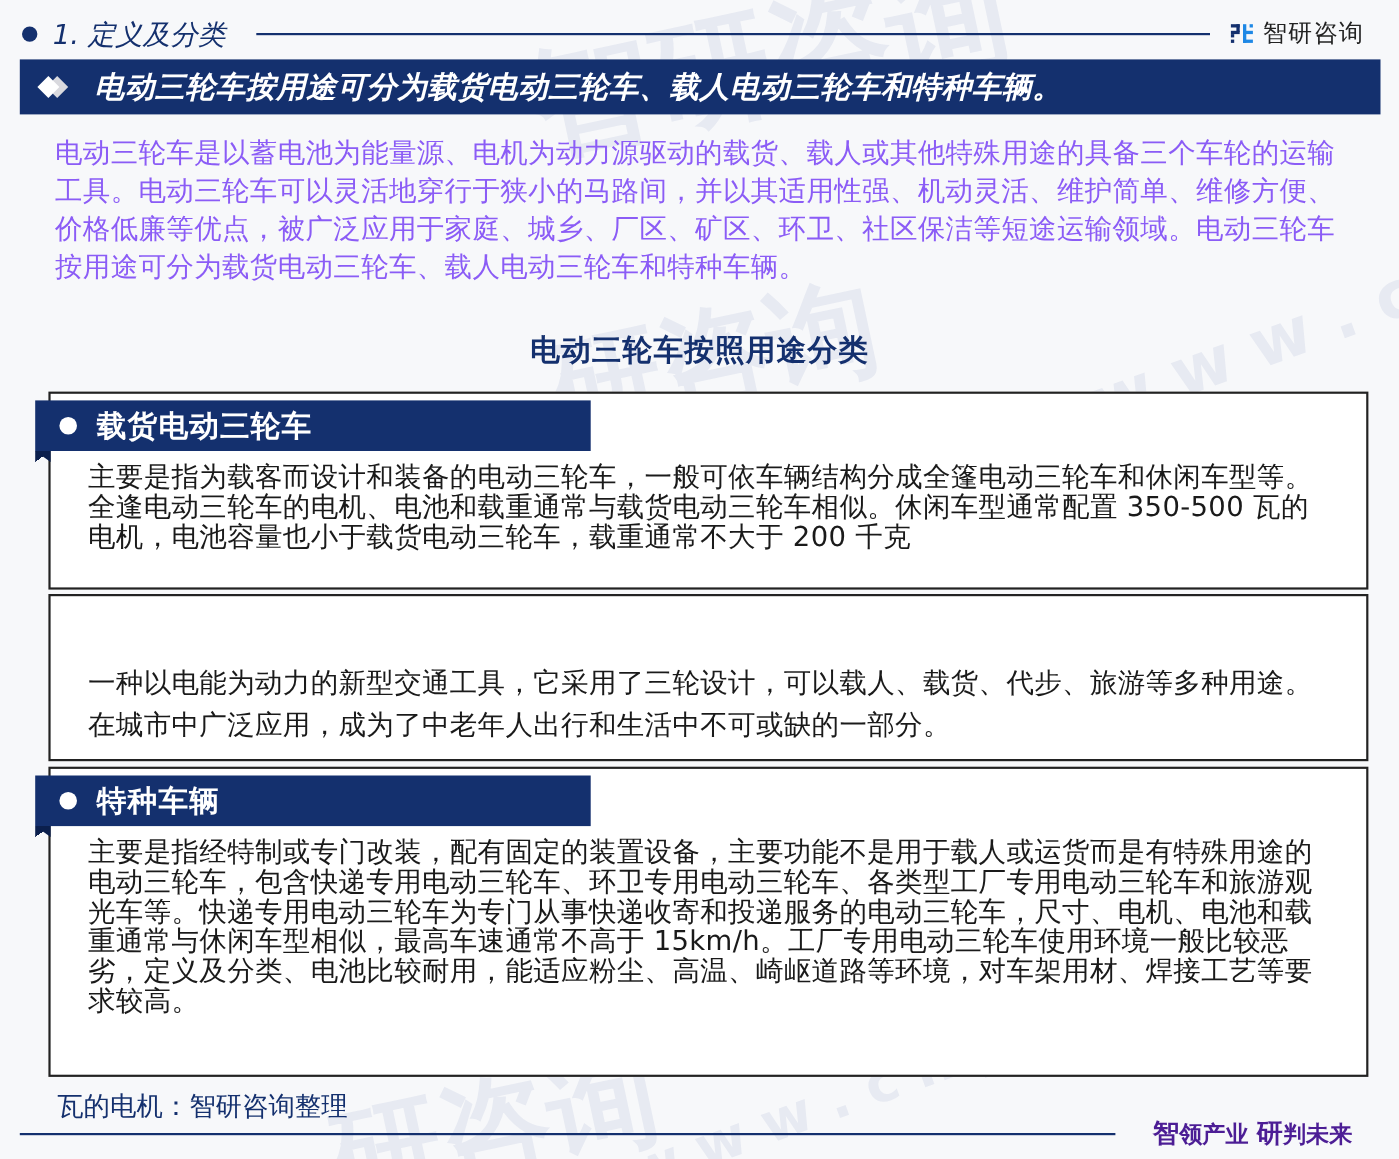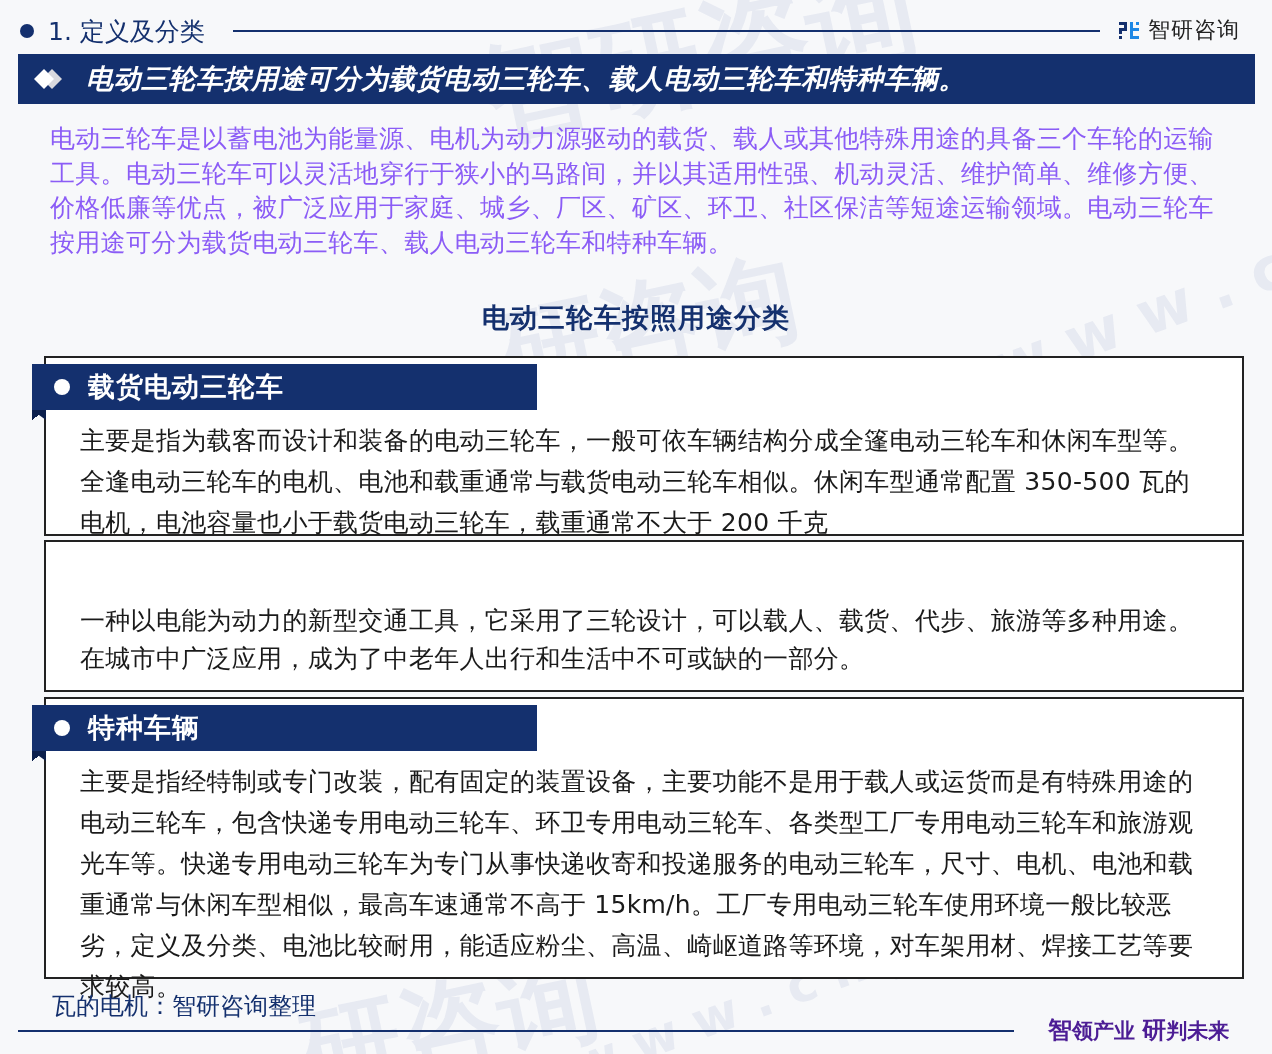--- a/index.html
+++ b/index.html
@@ -11,21 +11,21 @@
     }
     .watermark {
       position:absolute; color:rgba(30,60,140,0.07); font-weight:bold;
       pointer-events:none; white-space:nowrap; user-select:none;
     }
     .section-head {
       position:absolute; left:20px; top:14px; height:34px; width:1080px;
       display:flex; align-items:center;
     }
     .section-dot { width:14px; height:14px; border-radius:50%; background:#14306e; margin-right:14px; }
-    .section-title { font-size:25px; color:#14306e; margin-right:28px; }
+    .section-title { font-size:25px; color:#14306e; margin-right:28px;font-style:italic; }
     .section-line { flex:1; height:2px; background:#14306e; }
     .logo {
       position:absolute; left:1118px; top:15px; display:flex; align-items:center;
     }
     .logo-icon { width:22px; height:22px; margin-right:8px; }
     .logo-text { font-size:22px; color:#222; letter-spacing:1px; }
 
     .banner {
       position:absolute; left:18px; top:54px; width:1237px; height:50px;
       background:#14306e; display:flex; align-items:center;
@@ -56,21 +56,21 @@
       width:0; height:0;
     }
     .card-tab::before {
       content:""; position:absolute; left:0; bottom:-10px; width:14px; height:10px;
       background:linear-gradient(to bottom right, #0b1f4d 50%, transparent 50%);
     }
     .tab-dot { width:16px; height:16px; border-radius:50%; background:#fff; margin-left:22px; margin-right:18px; }
     .tab-label { color:#fff; font-size:27px; font-weight:bold; letter-spacing:1px; }
     .card-body {
       position:absolute; left:34px; right:30px;
-      font-size:25px; line-height:41px; color:#1a1a1a; letter-spacing:0.3px;
+      font-size:25px; line-height:27px; color:#1a1a1a; letter-spacing:0.3px;
     }
 
     .source {
       position:absolute; left:52px; top:990px; font-size:24px; color:#14306e;
     }
     .bottom-line {
       position:absolute; left:18px; top:1030px; width:996px; height:2px; background:#14306e;
     }
     .slogan {
       position:absolute; left:1048px; top:1014px; font-size:21px; color:#4c1d95; font-weight:bold;

